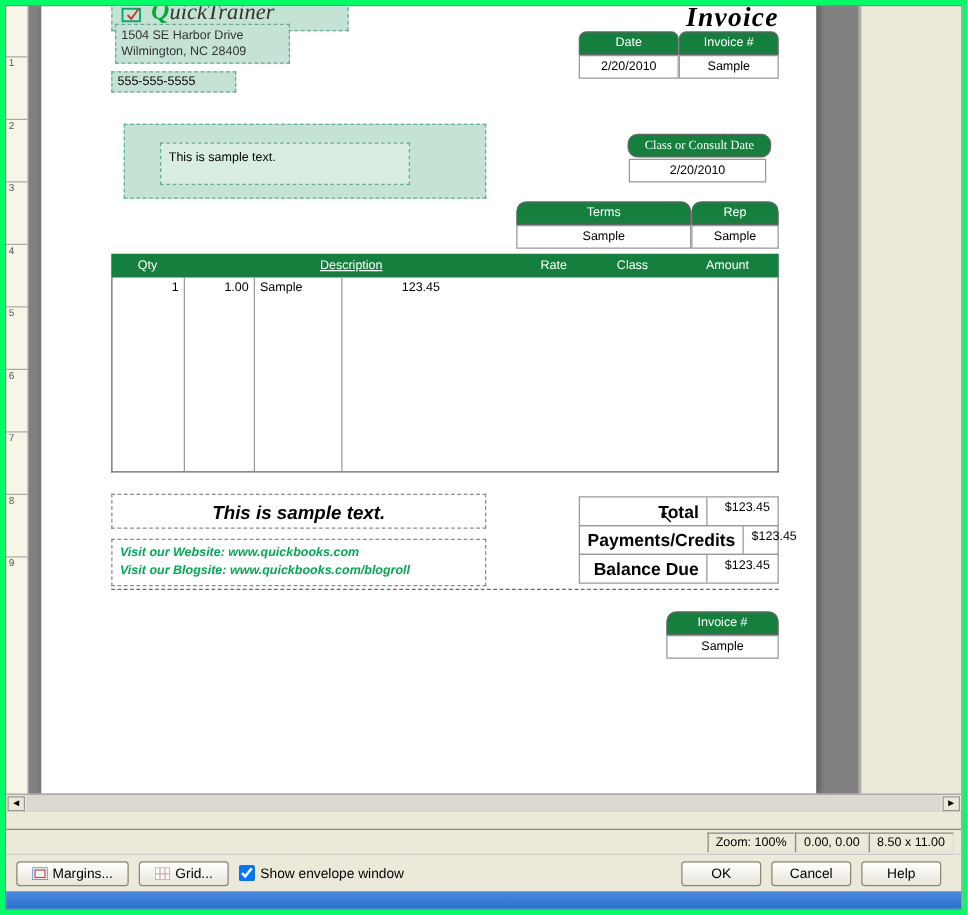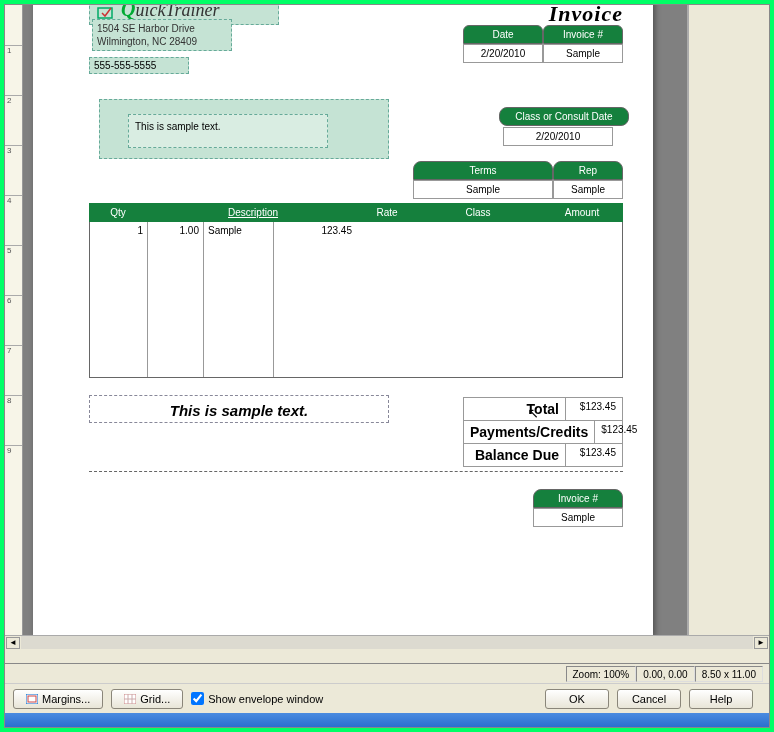--- a/index.html
+++ b/index.html
@@ -35,32 +35,32 @@
   .logo .rest { font: italic 18px Georgia,serif; color: #333; display: inline; }
   .logo .sub { font-size: 7px; color: #555; }
   .logo svg { vertical-align: middle; }
   .addr { position: absolute; top: 24px; left: 59px; font-size: 10px; color: #333; line-height: 13px; background: #c5e3d4; border: 1px dashed #6a9; padding: 2px 4px; width: 140px; }
   .phone { position: absolute; top: 62px; left: 56px; font-size: 10px; width: 100px; }
 
   .date-block { position: absolute; top: 30px; right: 30px; width: 160px; display: flex; }
   .date-block > div { flex: 1; }
   .date-hdr { border-radius: 6px 6px 0 0; }
 
-  .class-hdr { position: absolute; top: 112px; right: 24px; width: 130px; border-radius: 8px; }
+  .class-hdr { position: absolute; top: 112px; right: 36px; width: 115px; border-radius: 8px; font-family: Liberation Serif, serif; }
   .class-val { position: absolute; top: 132px; right: 40px; width: 110px; }
 
   .sample-box { position: absolute; top: 104px; left: 66px; width: 290px; height: 60px; border: 1px dashed #6a9; background: #c5e3d4; }
   .sample-box .inner { position: absolute; top: 14px; left: 28px; width: 200px; height: 34px; border: 1px dashed #6a9; background: #d9ede2; font-size: 10px; padding: 6px; }
 
   .terms-block { position: absolute; top: 166px; right: 30px; width: 210px; display: flex; }
   .terms-block .c { flex: 2; } .terms-block .r { flex: 1; }
   .terms-hdr { border-radius: 8px 8px 0 0; }
 
   .tbl { position: absolute; top: 208px; left: 56px; right: 30px; }
-  .tbl-head { display: flex; gap: 28px; }
+  .tbl-head { display: flex; }
   .tbl-head div { padding: 4px 2px; font-size: 10px; text-align: center; }
   .th-qty { width: 58px; } .th-desc { flex: 1; text-decoration: underline; } .th-rate { width: 56px; } .th-class { width: 70px; } .th-amt { width: 82px; }
   .tbl-body { display: flex; height: 156px; border: 1px solid #666; border-top: 0; }
   .tbl-body div { border-right: 1px solid #999; padding: 3px 4px; font-size: 10px; }
   .tbl-body div:last-child { border-right: 0; }
 
   .big-sample { position: absolute; top: 400px; left: 56px; width: 300px; height: 28px; border: 1px dashed #889; text-align: center; font: bold italic 15px Arial; padding-top: 6px; }
   .links { position: absolute; top: 436px; left: 56px; width: 300px; border: 1px dashed #889; font: bold italic 10px Arial; color: #0a5; padding: 4px 6px; line-height: 14px; }
 
   .totals { position: absolute; top: 402px; right: 30px; width: 160px; }
@@ -151,20 +151,24 @@
           </div>
           <div class="tbl-body">
             <div class="th-qty" style="text-align:right">1</div>
             <div class="th-rate" style="text-align:right">1.00</div>
             <div class="th-class">Sample</div>
             <div class="th-amt" style="text-align:right">123.45</div>
           </div>
         </div>
 
         <div class="big-sample">This is sample text.</div>
+        <div class="links">
+          <div>Visit our Website: www.quickbooks.com</div>
+          <div>Visit our Blogsite: www.quickbooks.com/blogroll</div>
+        </div>
 
         <div class="totals">
           <div class="row">
               <div class="lbl">Total</div>
               <div class="amt">$123.45</div>
             </div>
           <div class="row">
               <div class="lbl">Payments/Credits</div>
               <div class="amt">$123.45</div>
             </div>

